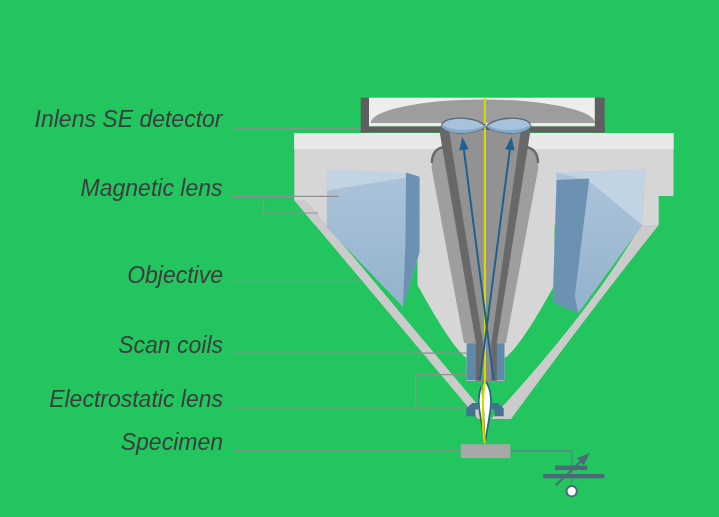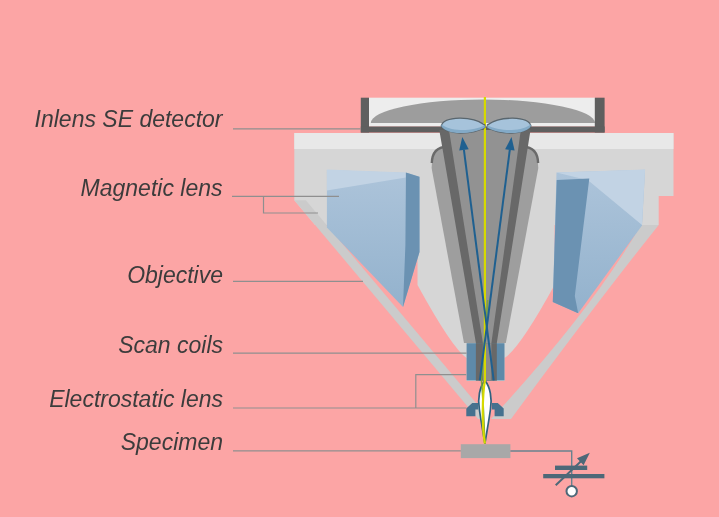--- a/index.html
+++ b/index.html
@@ -1,16 +1,16 @@
 <!DOCTYPE html>
 <html><head>
 <meta charset="utf-8">
 <style>
   html,body{margin:0;padding:0;background:#ffffff;}
-  #stage{position:relative;width:719px;height:517px;background:#fca5a5;overflow:hidden;}
+  #stage{position:relative;width:719px;height:517px;background:#22c55e;overflow:hidden;}
   svg{position:absolute;left:0;top:0;}
   .lbl{font-family:"Liberation Sans",sans-serif;font-style:italic;font-size:23px;fill:#3c3c3c;}
 </style>
 </head>
 <body>
 <div id="stage">
 <svg width="719" height="517" viewBox="0 0 719 517">
   <defs>
     <linearGradient id="lensface" x1="0" y1="0" x2="0" y2="1">
       <stop offset="0" stop-color="#adc4da"></stop>

